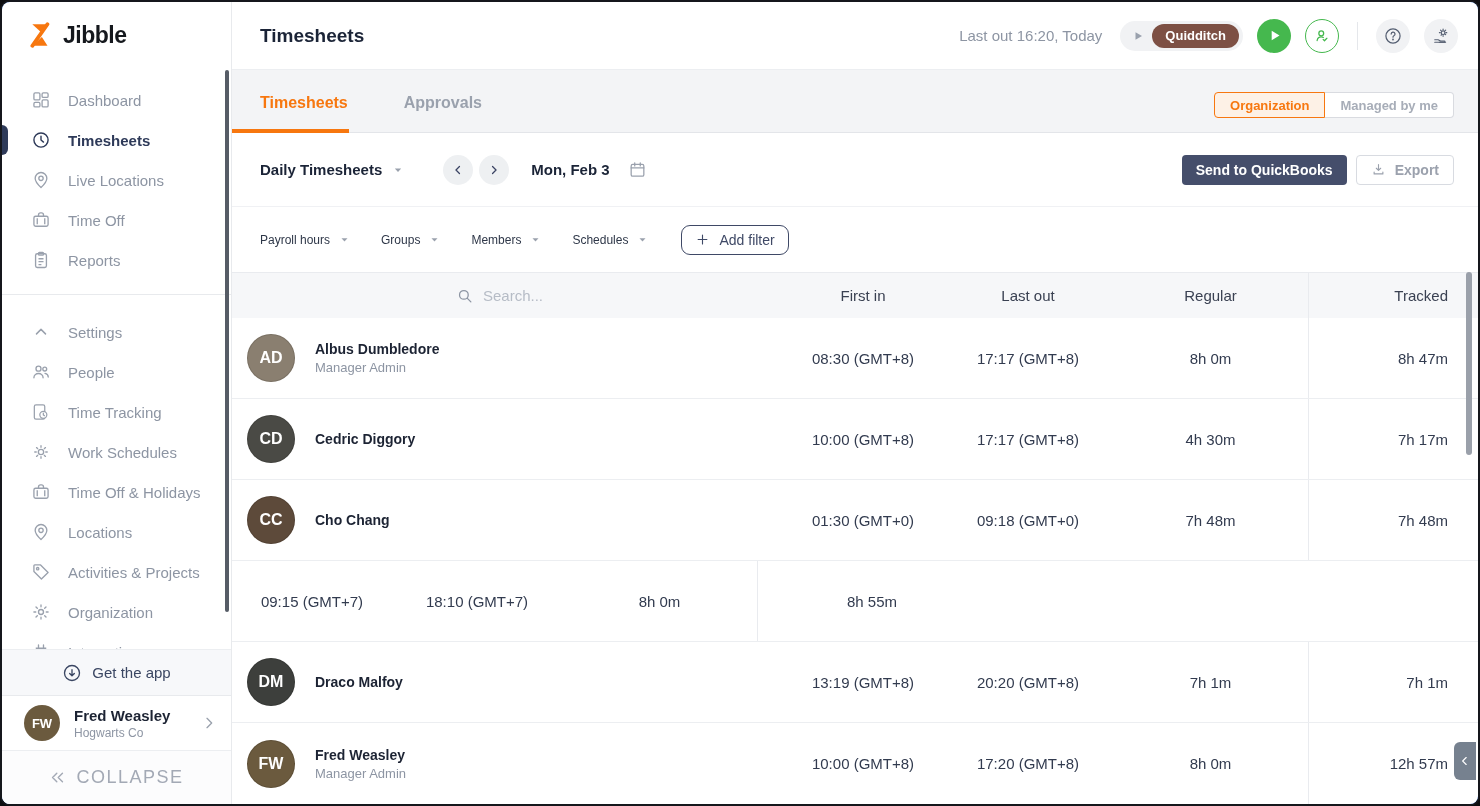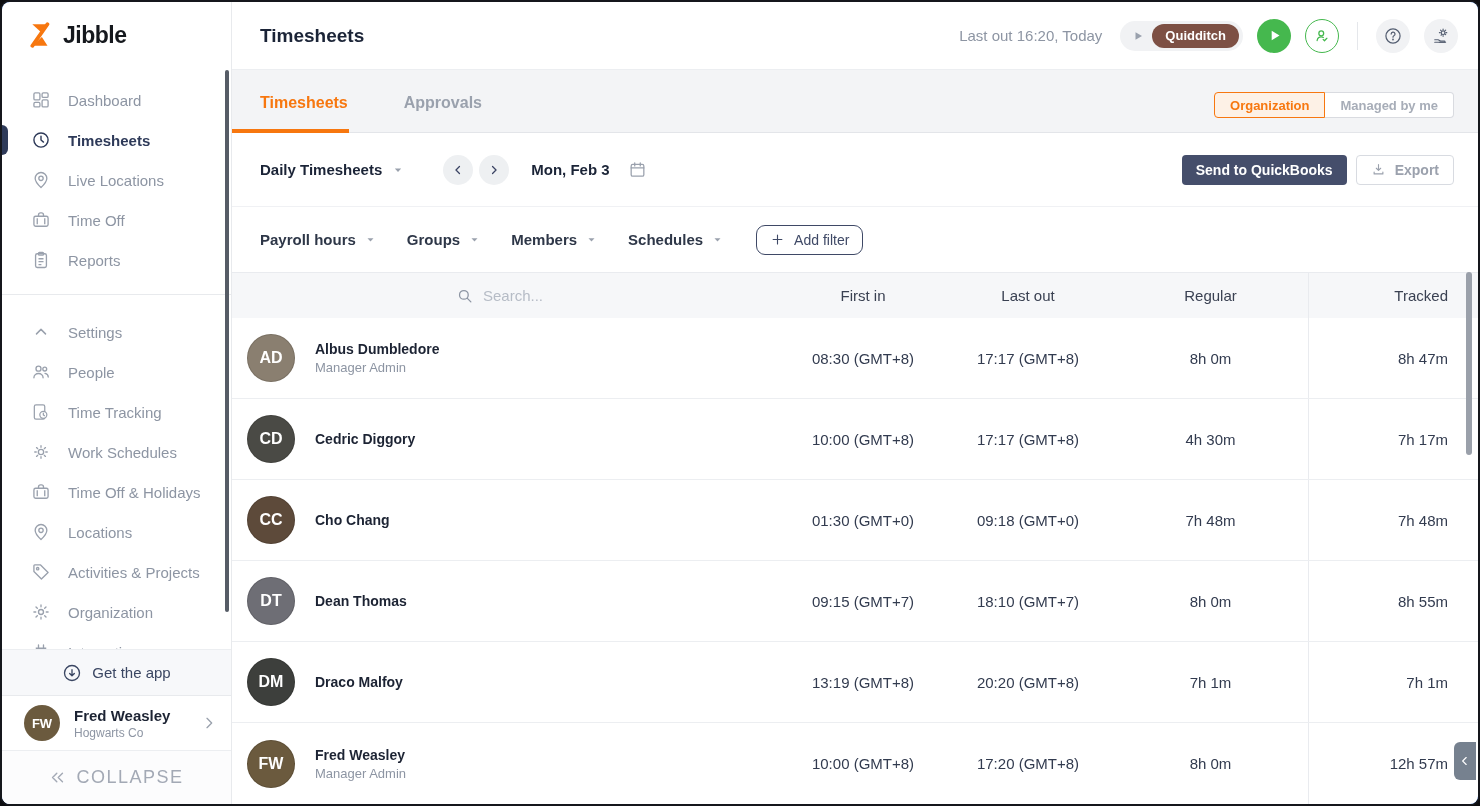--- a/index.html
+++ b/index.html
@@ -65,21 +65,21 @@
   .period-dd { display:flex; align-items:center; gap:9px; font-size:15px; font-weight:bold; color:#1b2437; cursor:pointer; }
   .datenav { display:flex; align-items:center; gap:6px; margin-left:38px; }
   .nav-circle { width:30px; height:30px; border-radius:50%; background:#eef0f2; border:none; display:flex; align-items:center; justify-content:center; cursor:pointer; color:#3a4363; }
   .date-label { font-size:15px; font-weight:bold; color:#1b2437; margin-left:16px; }
   .cal-icon { margin-left:12px; color:#9aa1ad; cursor:pointer; display:flex; }
   .toolbar-right { margin-left:auto; display:flex; align-items:center; gap:9px; }
   .qb-btn { height:30px; background:#454e6b; color:#fff; font-weight:bold; font-size:14px; border:none; border-radius:4px; padding:0 14px; cursor:pointer; font-family:inherit; }
   .export-btn { height:30px; background:#fff; border:1px solid #d8dbe1; border-radius:4px; color:#9ba1ad; font-weight:bold; font-size:14px; padding:0 14px; display:flex; align-items:center; gap:9px; cursor:pointer; font-family:inherit; }
 
   .filterbar { height:65px; background:#fff; display:flex; align-items:center; padding:0 28px; gap:30px; }
-  .filter-dd { display:flex; align-items:center; gap:8px; font-size:15px; font-weight:bold; color:#2e3748; cursor:pointer; }
+  .filter-dd { display:flex; align-items:center; gap:8px; font-size:12px; font-weight:normal; color:#2e3748; cursor:pointer; }
   .caret { color:#9aa1ad; display:flex; }
   .addfilter-btn { height:30px; border:1px solid #3f4966; border-radius:9px; background:#fff; color:#3f4966; font-size:14px; font-weight:500; display:flex; align-items:center; gap:9px; padding:0 13px; margin-left:2px; cursor:pointer; font-family:inherit; }
 
   
   .table { flex:1; display:flex; flex-direction:column; overflow:hidden; }
   .thead { height:50px; background:#f6f7f9; border-top:1px solid #e9ebef; display:flex; align-items:center; }
   .th { font-size:15px; color:#3a4152; font-weight:500; }
   .cell-name { flex:1; display:flex; align-items:center; padding-left:15px; min-width:0; }
   .col-first { width:160px; text-align:center; }
   .col-last  { width:170px; text-align:center; }
@@ -495,26 +495,20 @@
               <div class="row-meta">
                 <div class="row-name">Cho Chang</div>
               </div>
             </div>
             <div class="tval col-first">01:30 (GMT+0)</div>
             <div class="tval col-last">09:18 (GMT+0)</div>
             <div class="tval col-reg">7h 48m</div>
             <div class="tval col-tracked">7h 48m</div>
           </div>
           <div class="trow">
-            <div class="cell-name">
-              <div class="avatar" style="background:#6e6e75">DT</div>
-              <div class="row-meta">
-                <div class="row-name">Dean Thomas</div>
-              </div>
-            </div>
             <div class="tval col-first">09:15 (GMT+7)</div>
             <div class="tval col-last">18:10 (GMT+7)</div>
             <div class="tval col-reg">8h 0m</div>
             <div class="tval col-tracked">8h 55m</div>
           </div>
           <div class="trow">
             <div class="cell-name">
               <div class="avatar" style="background:#3d3f3c">DM</div>
               <div class="row-meta">
                 <div class="row-name">Draco Malfoy</div>

